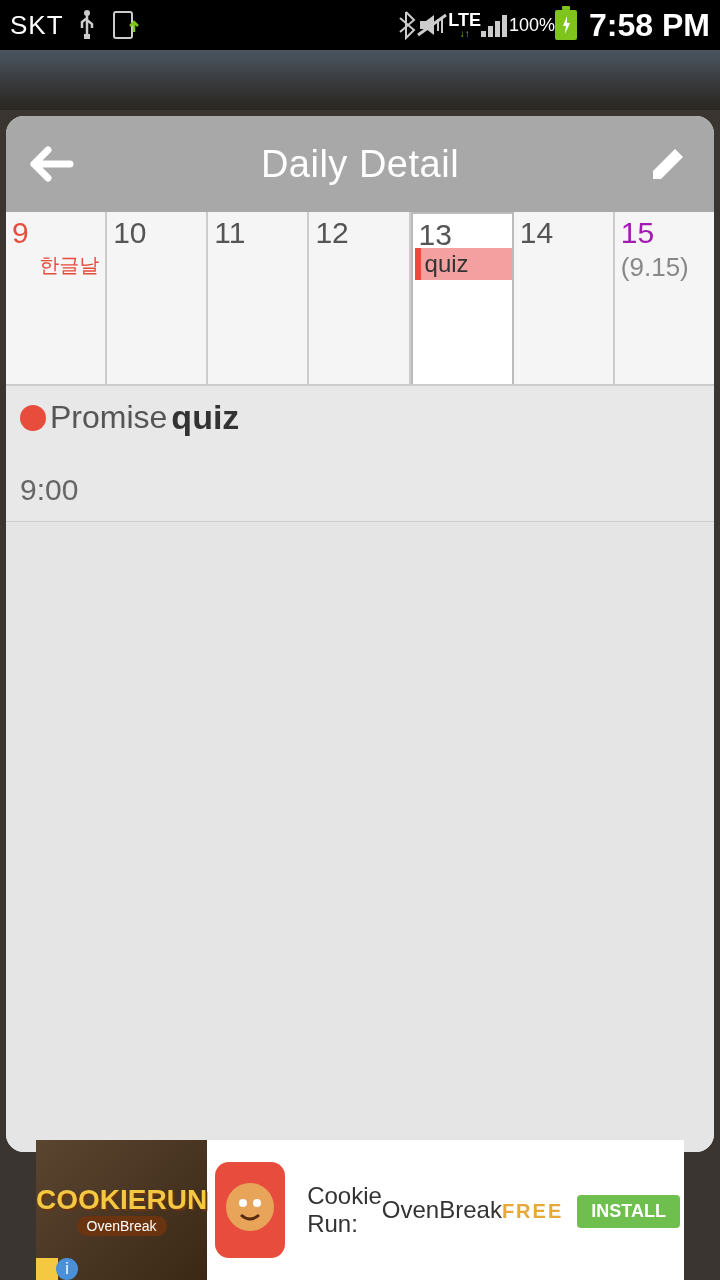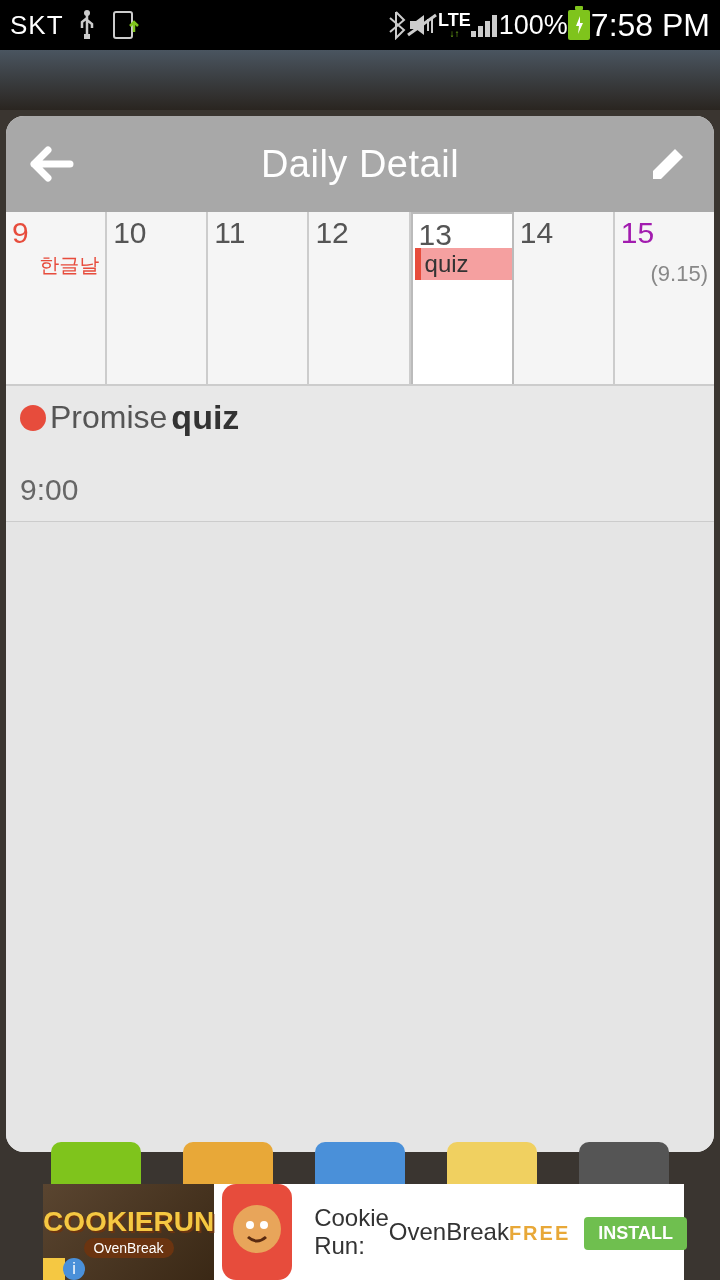--- a/index.html
+++ b/index.html
@@ -16,21 +16,21 @@
   color: #fff;
   display: flex;
   align-items: center;
   padding: 0 10px;
   font-size: 26px;
 }
 .status-left { display: flex; align-items: center; gap: 12px; flex: 1; }
 .status-right { display: flex; align-items: center; }
 .carrier { font-weight: 400; letter-spacing: 1px; }
 .status-icon { display: inline-flex; align-items: center; justify-content: center; }
-.time { font-size: 32px; font-weight: 400; margin-left: 1px; }
+.time { font-size: 32px; font-weight: 700; margin-left: 12px; }
 .battery-box {
   width: 22px; height: 30px; background: #7fc41c; border-radius: 2px;
   position: relative; display: flex; align-items: center; justify-content: center;
 }
 .battery-box::before {
   content: ""; position: absolute; top: -4px; left: 7px; width: 8px; height: 4px;
   background: #7fc41c; border-radius: 1px;
 }
 .lte-text { font-size: 18px; font-weight: bold; line-height: 1; }
 .lte-arrows { font-size: 10px; color: #7fc41c; }
@@ -70,21 +70,21 @@
   font-size: 30px;
   color: #555;
   position: relative;
 }
 .day-cell:last-child { border-right: none; }
 .day-cell.holiday .day-num { color: #e74c3c; }
 .day-cell.saturday .day-num { color: #a21caf; }
 .day-cell.selected { background: #fff; border: 2px solid #bbb; border-bottom: none; }
 .day-num { font-weight: 400; }
 .day-sub { font-size: 20px; color: #e74c3c; text-align: right; margin-top: 2px; }
-.day-sub2 { font-size: 22px; color: #888; text-align: right; margin-top: 11px; }
+.day-sub2 { font-size: 26px; color: #888; margin-top: 2px; }
 .event-tag {
   position: absolute;
   top: 34px; left: 2px; right: 0;
   background: #f5a0a0;
   border-left: 6px solid #e74c3c;
   padding: 2px 4px;
   font-size: 24px;
   color: #333;
 }
 .detail-section { padding: 12px 14px; }
@@ -102,21 +102,21 @@
   display: flex; justify-content: space-around; padding: 0 30px;
 }
 .app-icon { width: 90px; height: 90px; border-radius: 10px; }
 .ic-phone { background: #7fc41c; }
 .ic-contact { background: #e8a838; }
 .ic-browser { background: #4a90d9; }
 .ic-mail { background: #f0d060; }
 .ic-apps { background: #555; }
 .ad-bar {
   position: absolute;
-  bottom: 0; left: 43px; right: 36px; height: 96px;
+  bottom: 0; left: 36px; right: 36px; height: 140px;
   background: #fff;
   display: flex;
   align-items: center;
 }
 .ad-left {
   width: 270px; height: 100%;
   background: linear-gradient(135deg, #5a4530 0%, #3a2815 100%);
   display: flex; align-items: center; justify-content: center;
   position: relative;
 }
@@ -192,21 +192,21 @@
       </span>
     </span>
     <span class="status-icon">
       <svg width="28" height="24" viewBox="0 0 28 24">
           <rect x="0" y="18" width="5" height="6" fill="#ccc"></rect>
           <rect x="7" y="13" width="5" height="11" fill="#ccc"></rect>
           <rect x="14" y="8" width="5" height="16" fill="#ccc"></rect>
           <rect x="21" y="2" width="5" height="22" fill="#ccc"></rect>
         </svg>
     </span>
-    <span style="font-size:27px">100%</span>
+    <span style="font-size:18px">100%</span>
     <span class="battery-box">
       <svg width="14" height="22" viewBox="0 0 14 22">
           <path d="M8 2 L4 12 L7 12 L6 20 L11 9 L8 9 Z" fill="#fff"></path>
         </svg>
     </span>
     <span class="time">7:58 PM</span>
   </div>
 </div>
 
 <div class="bg-strip"></div>

